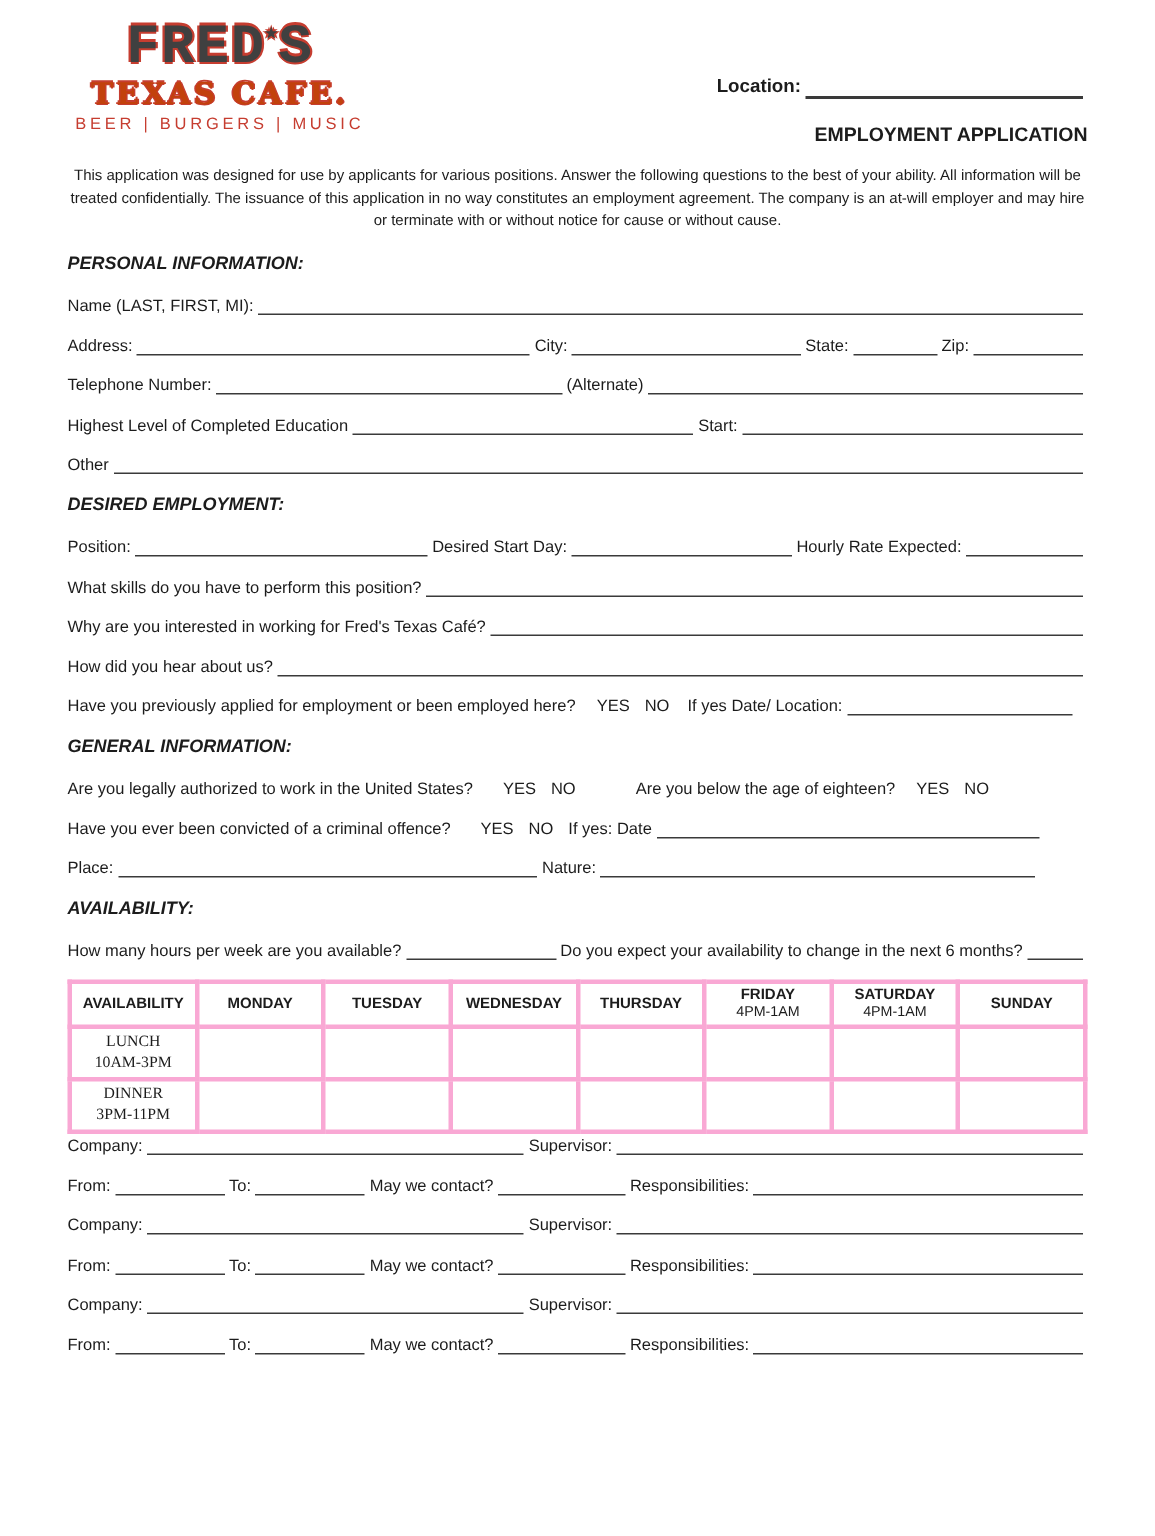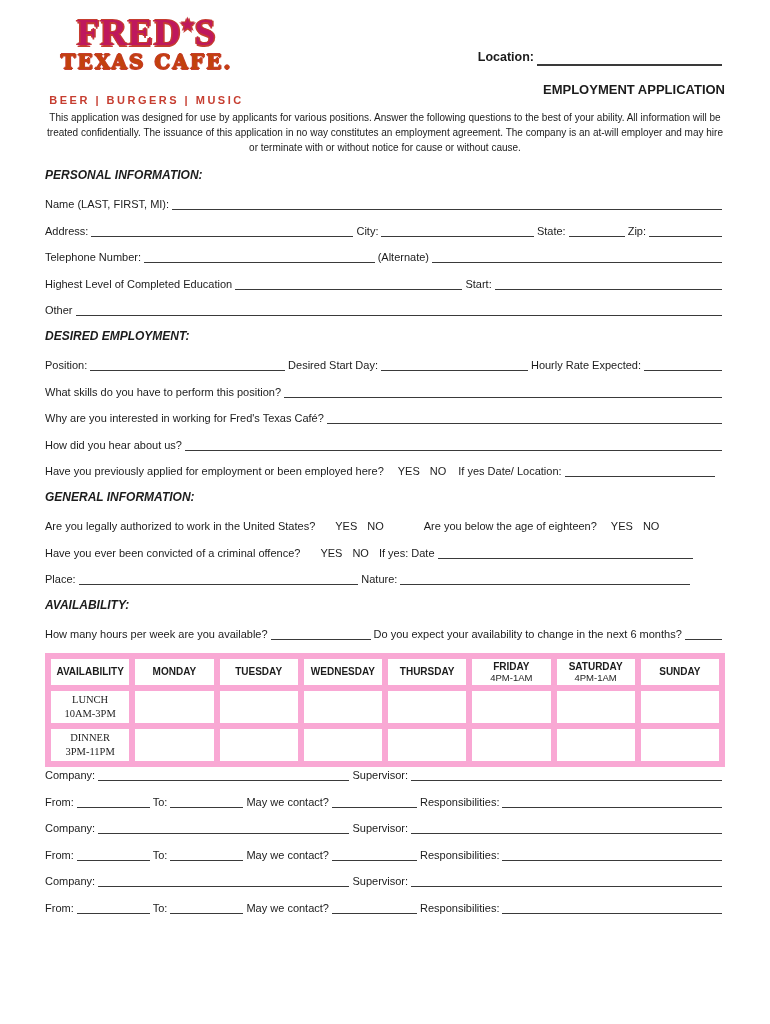--- a/index.html
+++ b/index.html
@@ -6,47 +6,47 @@
   html,body { background:#fff; }
   .page {
     width:770px; height:1024px; margin:0 auto; background:#fff;
     padding:14px 45px 0 45px; overflow:hidden;
     font-family:"Liberation Sans", sans-serif; font-size:11px; color:#1c1c1c;
   }
   
   .header { position:relative; height:94px; }
   .logo { position:absolute; left:-6px; top:0; width:215px; text-align:center; }
   .logo-line1 {
-    font-family:Liberation Serif, serif; font-weight:bold; font-size:37px; line-height:1;
-    color:#be185d; letter-spacing:1px;
+    font-family:Liberation Mono, monospace; font-weight:bold; font-size:37px; line-height:1;
+    color:#404040; letter-spacing:1px;
     text-shadow:-1.5px 0 #c63d30, 1.5px 0 #c63d30, 0 -1.5px #c63d30, 0 1.5px #c63d30;
   }
   .logo-star { display:inline-block; position:relative; top:-15px; font-size:16px; margin:0 -1px; }
   .logo-line2 {
     font-family:"DejaVu Serif", serif; font-weight:bold; font-size:20px; line-height:1.15;
     color:#c2410c; letter-spacing:2px;
     text-shadow:-1px 0 #c63d30, 1px 0 #c63d30, 0 -1px #c63d30, 0 1px #c63d30;
   }
-  .logo-line3 { font-weight:bold; font-size:11px; color:#c63d30; letter-spacing:2.5px; margin-top:20px; }
+  .logo-line3 { font-weight:normal; font-size:11px; color:#c63d30; letter-spacing:2.5px; margin-top:3px; }
   .location { position:absolute; top:36px; right:0; font-weight:bold; font-size:12.5px; display:flex; align-items:baseline; }
   .location .fl { flex:0 0 185px; border-bottom-width:2px; }
   .doc-title { position:absolute; top:68px; left:0; right:0; text-align:right; font-weight:bold; font-size:13px; }
   
   .intro { text-align:center; font-size:10px; line-height:1.5; margin:2px 0 6px 0; }
   
   .sec { font-weight:bold; font-style:italic; font-size:12px; margin:13px 0 14px 0; }
   .row { display:flex; align-items:flex-end; margin-bottom:12.5px; white-space:nowrap; height:14px; }
   .fl { border-bottom:1px solid #3a3a3a; margin:0 3px; }
   .fl::before { content:"\a0"; }
   .grow { flex-grow:1; }
   .yn { margin-left:14px; }
   .yn2 { margin-left:10px; }
   
   table.avail { width:100%; border-collapse:collapse; border:2px solid #000; margin:4px 0 0 0; table-layout:fixed; }
-  table.avail th, table.avail td { border:6px solid #f9a8d4; font-size:10px; text-align:center; vertical-align:middle; padding:2px 1px; }
+  table.avail th, table.avail td { border:3px solid #f9a8d4; font-size:10px; text-align:center; vertical-align:middle; padding:2px 1px; }
   table.avail th { font-weight:bold; height:30px; }
   table.avail th .sub { display:block; font-weight:normal; font-size:9.5px; }
   table.avail td { height:28px; font-size:10.5px; line-height:1.35;font-family:Liberation Serif, serif; }
   
   .hist-head { margin-top:30px; margin-bottom:14px; font-size:11.5px; }
 </style>
 </head>
 <body>
 
 <div class="page">

